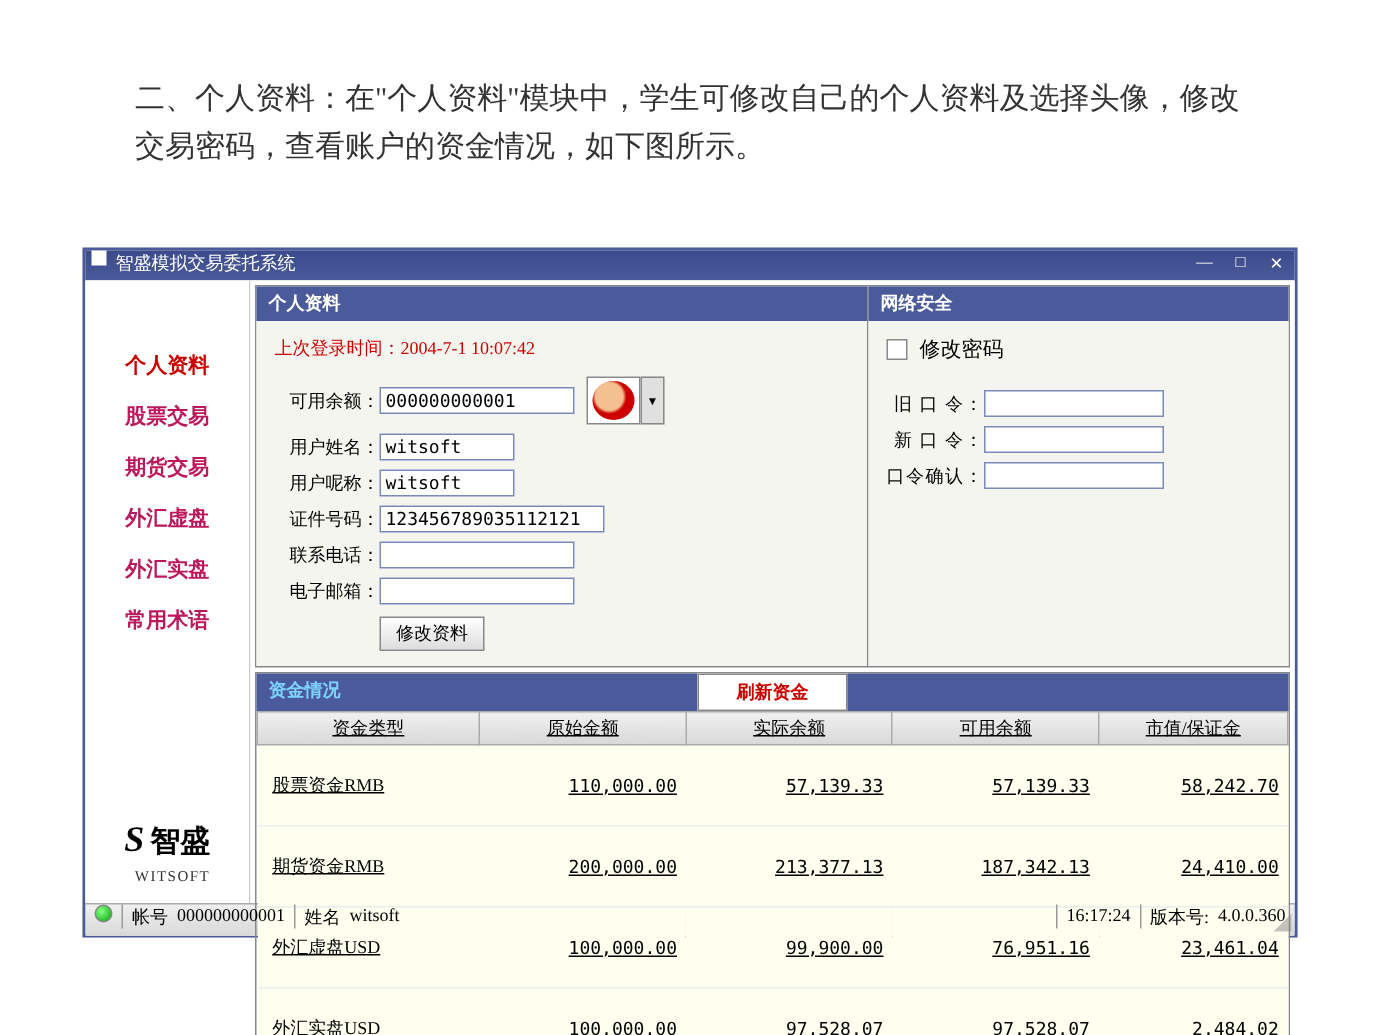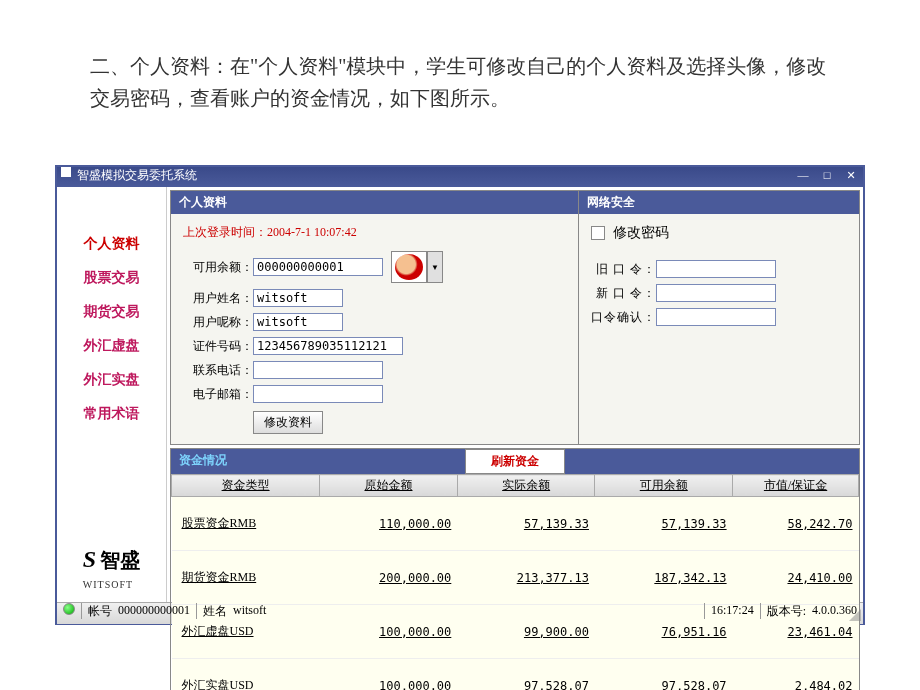--- a/index.html
+++ b/index.html
@@ -7,21 +7,21 @@
   .intro-text { padding: 50px 90px 20px 90px; font-size: 20px; line-height: 1.6; color: #333; }
   .app-window { position: absolute; left: 55px; top: 165px; width: 810px; height: 460px; border: 2px solid #4a5a9a; background: #f0f0f0; }
   .titlebar { background: linear-gradient(to bottom, #3a4a8a, #4a5a9a); height: 20px; display: flex; align-items: flex-start; color: #fff; font-size: 12px; font-weight: normal; padding-left: 4px; }
   .titlebar-icon { width: 10px; height: 10px; background: #fff; margin-right: 6px; }
   .titlebar-spacer { flex: 1; }
   .winbtn { width: 24px; height: 16px; display: flex; align-items: center; justify-content: center; color: #fff; font-size: 11px; cursor: pointer; }
   .app-body { display: flex; height: 415px; background: #fff; }
   .sidebar { width: 110px; background: #fff; padding-top: 40px; border-right: 1px solid #ccc; display: flex; flex-direction: column; align-items: center; }
   .sidebar-item { font-size: 14px; font-weight: bold; color: #be185d; padding: 8px 0; cursor: pointer; }
   .sidebar-item.active { color: #cc0000; }
-  .logo-area { margin-top: auto; margin-bottom: 10px; text-align: left; }
+  .logo-area { margin-top: auto; margin-bottom: 10px; text-align: right; }
   .logo-s { font-size: 24px; font-style: italic; font-weight: bold; }
   .logo-text1 { font-size: 20px; font-weight: bold; font-family: "KaiTi", serif; }
   .logo-text2 { font-size: 10px; letter-spacing: 1px; color: #333; }
   .main-pane { flex: 1; display: flex; flex-direction: column; background: #fff; }
   .top-section { display: flex; border: 1px solid #888; margin: 3px; }
   .profile-panel, .security-panel { display: flex; flex-direction: column; }
   .profile-panel { flex: 1; border-right: 1px solid #888; }
   .security-panel { width: 280px; }
   .panel-header { background: #4a5a9a; color: #fff; font-size: 12px; font-weight: bold; padding: 3px 8px; }
   .panel-body { background: #f5f5f0; padding: 10px 12px; flex: 1; }

